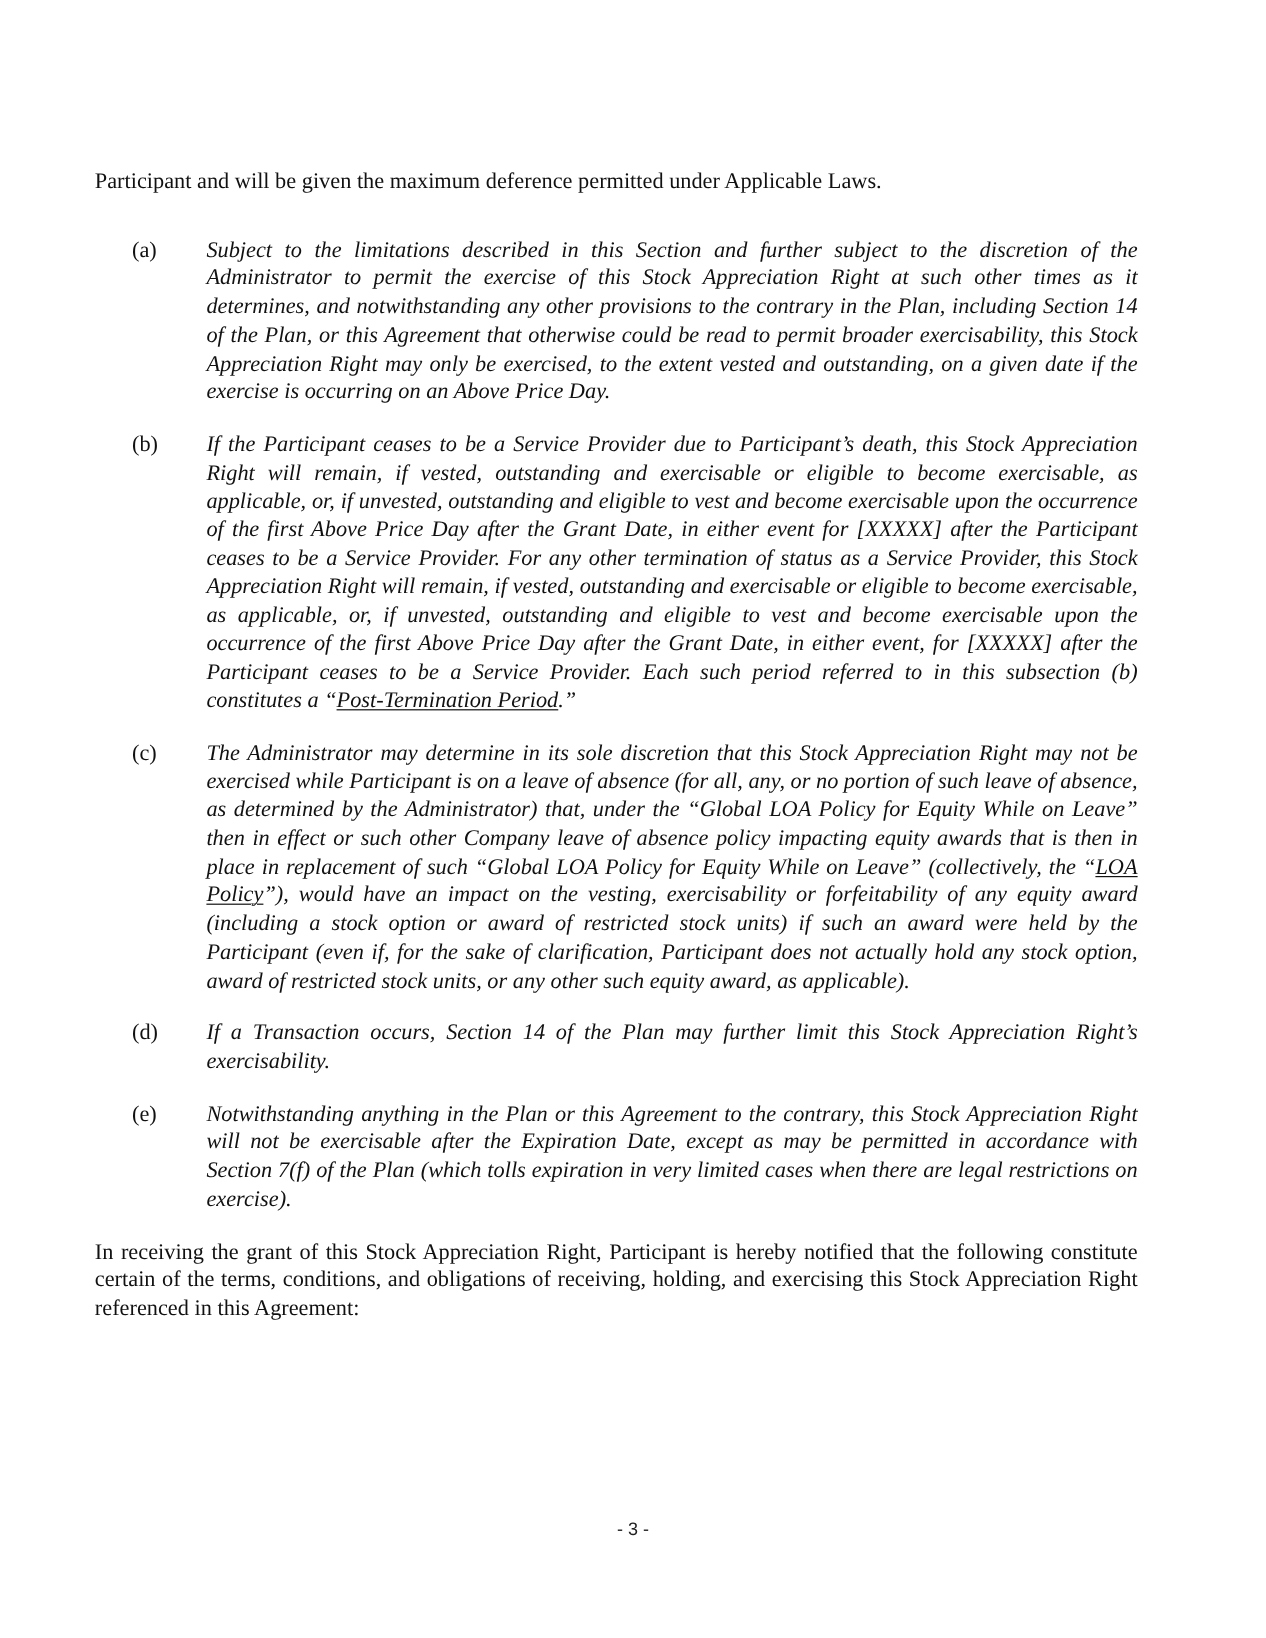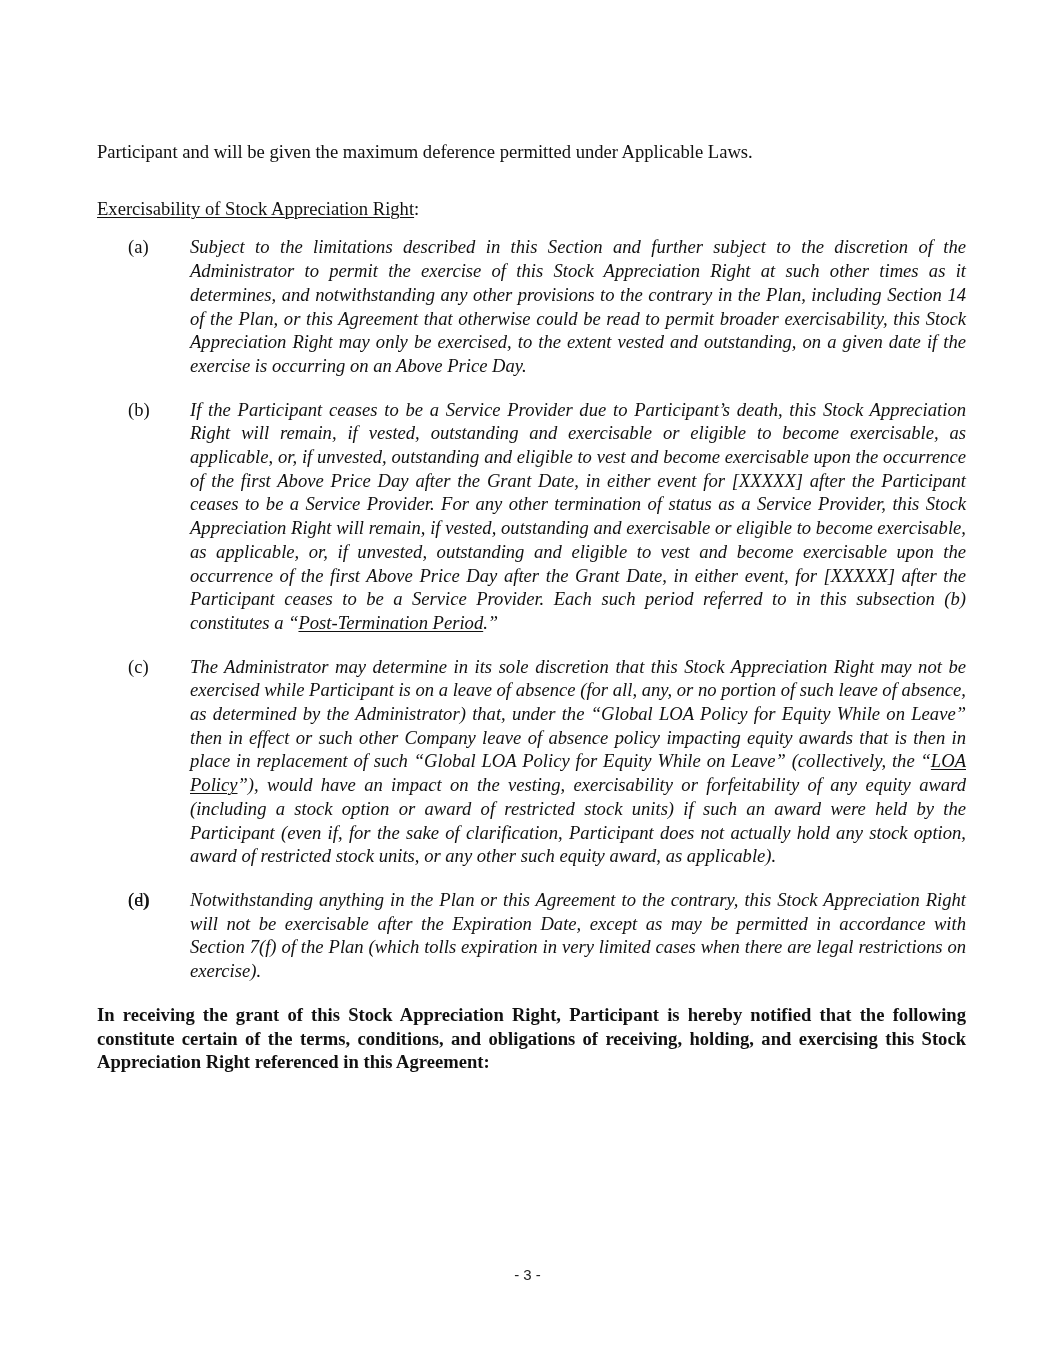--- a/index.html
+++ b/index.html
@@ -12,21 +12,21 @@
     height: 1365px;
     position: relative;
     overflow: hidden;
     font-family: "Liberation Serif", "DejaVu Serif", serif;
     color: #111111;
     font-size: 18.6px;
     line-height: 23.7px;
   }
   .page {
     position: absolute;
-    left: 97px;
+    left: 79px;
     top: 140px;
     width: 869px;
   }
   p {
     margin: 0;
     text-align: justify;
   }
   .lead {
     margin-bottom: 33px;
   }
@@ -46,59 +46,58 @@
   .item .label {
     position: absolute;
     left: 31px;
     top: 0;
   }
   .item .body {
     text-align: justify;
     font-style: italic;
   }
   .closing {
-    font-weight: bold;
   }
   .footer {
     position: absolute;
     top: 1263px;
     left: 0;
     width: 1055px;
     text-align: center;
     font-family: "Liberation Sans", "DejaVu Sans", sans-serif;
     font-size: 15px;
     color: #222;
   }
 </style>
 </head>
 <body>
 
 <div class="page">
 
   <p class="lead">Participant and will be given the maximum deference permitted under Applicable Laws.</p>
 
-  <p class="heading"><span class="u">Exercisability of Stock Appreciation Right</span><span>:</span></p>
 
   <div class="item">
     <span class="label">(a)</span>
     <p class="body">Subject to the limitations described in this Section and further subject to the discretion of the Administrator to permit the exercise of this Stock Appreciation Right at such other times as it determines, and notwithstanding any other provisions to the contrary in the Plan, including Section 14 of the Plan, or this Agreement that otherwise could be read to permit broader exercisability, this Stock Appreciation Right may only be exercised, to the extent vested and outstanding, on a given date if the exercise is occurring on an Above Price Day.</p>
   </div>
 
   <div class="item">
     <span class="label">(b)</span>
     <p class="body"><span>If the Participant ceases to be a Service Provider due to Participant’s death, this Stock Appreciation Right will remain, if vested, outstanding and exercisable or eligible to become exercisable, as applicable, or, if unvested, outstanding and eligible to vest and become exercisable upon the occurrence of the first Above Price Day after the Grant Date, in either event for [XXXXX] after the Participant ceases to be a Service Provider.  For any other termination of status as a Service Provider, this Stock Appreciation Right will remain, if vested, outstanding and exercisable or eligible to become exercisable, as applicable, or, if unvested, outstanding and eligible to vest and become exercisable upon the occurrence of the first Above Price Day after the Grant Date, in either event, for [XXXXX] after the Participant ceases to be a Service Provider.  Each such period referred to in this subsection (b) constitutes a “</span><span class="u">Post-Termination Period</span><span>.”</span></p>
   </div>
 
   <div class="item">
     <span class="label">(c)</span>
     <p class="body"><span>The Administrator may determine in its sole discretion that this Stock Appreciation Right may not be exercised while Participant is on a leave of absence (for all, any, or no portion of such leave of absence, as determined by the Administrator) that, under the “Global LOA Policy for Equity While on Leave” then in effect or such other Company leave of absence policy impacting equity awards that is then in place in replacement of such “Global LOA Policy for Equity While on Leave” (collectively, the “</span><span class="u">LOA Policy</span><span>”), would have an impact on the vesting, exercisability or forfeitability of any equity award (including a stock option or award of restricted stock units) if such an award were held by the Participant (even if, for the sake of clarification, Participant does not actually hold any stock option, award of restricted stock units, or any other such equity award, as applicable).</span></p>
   </div>
 
   <div class="item">
     <span class="label">(d)</span>
+    <p class="body">If a Transaction occurs, Section 14 of the Plan may further limit this Stock Appreciation Right’s exercisability.</p>
   </div>
 
   <div class="item">
     <span class="label">(e)</span>
     <p class="body">Notwithstanding anything in the Plan or this Agreement to the contrary, this Stock Appreciation Right will not be exercisable after the Expiration Date, except as may be permitted in accordance with Section 7(f) of the Plan (which tolls expiration in very limited cases when there are legal restrictions on exercise).</p>
   </div>
 
   <p class="closing">In receiving the grant of this Stock Appreciation Right, Participant is hereby notified that the following constitute certain of the terms, conditions, and obligations of receiving, holding, and exercising this Stock Appreciation Right referenced in this Agreement:</p>
 
 </div>

